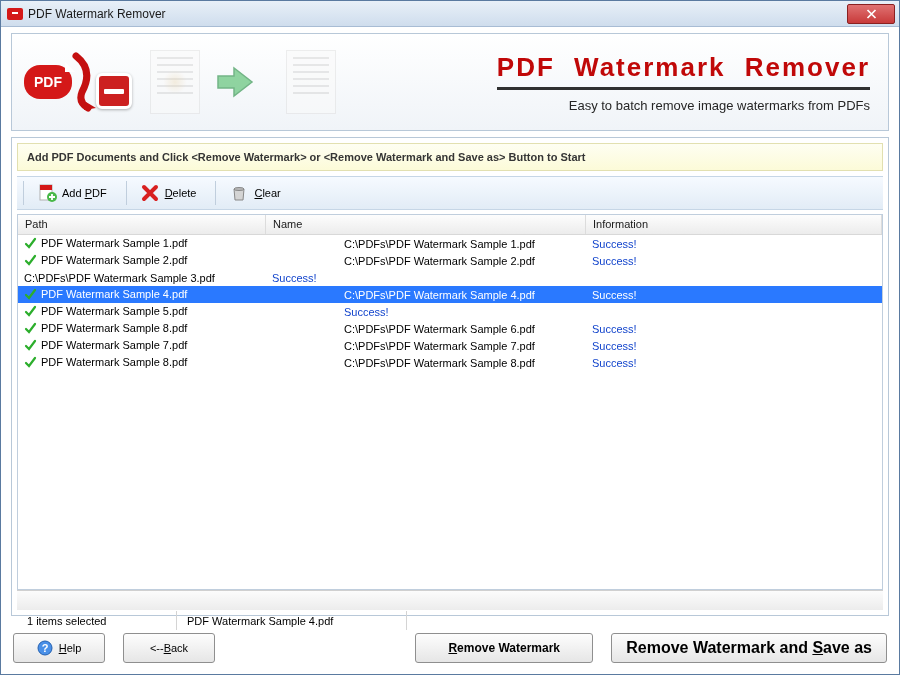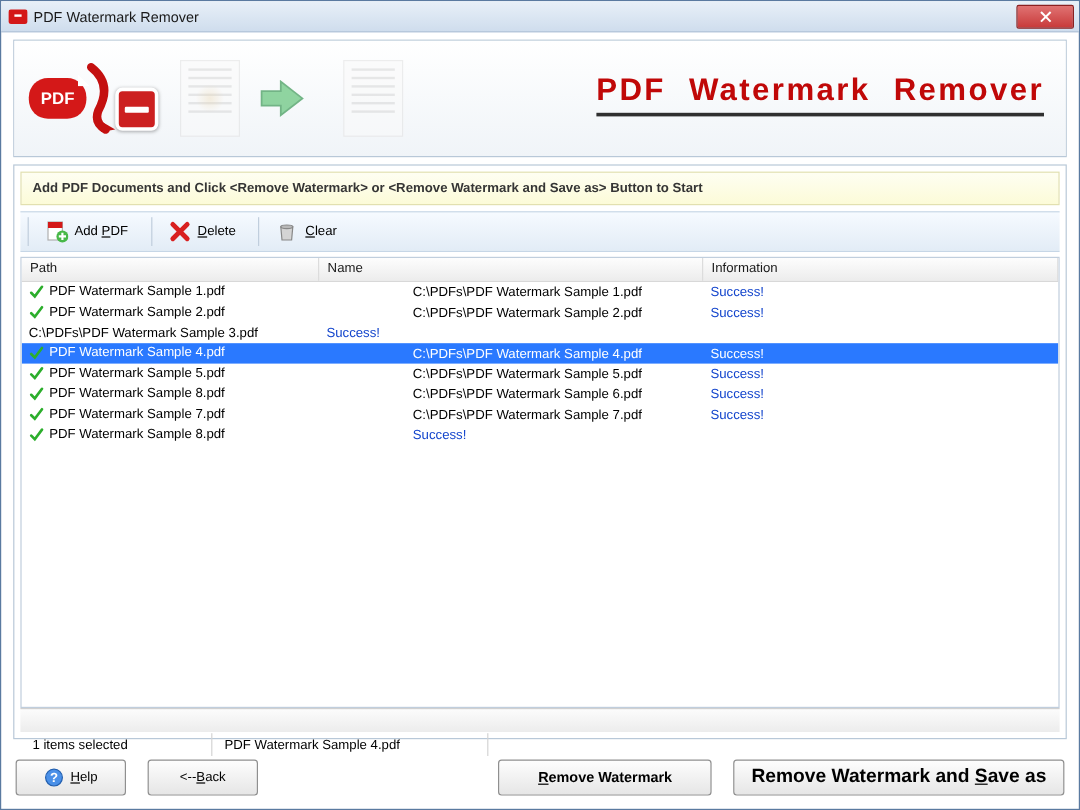--- a/index.html
+++ b/index.html
@@ -111,20 +111,21 @@
             <div></div>
             <div></div>
             <div></div>
             <div></div>
             <div></div>
           </div>
         </div>
       <div class="banner-right">
         <div class="banner-title">PDF  Watermark  Remover</div>
         <div class="banner-line"></div>
+        <div class="banner-sub">Easy to batch remove image watermarks from PDFs</div>
       </div>
     </div>
   </div>
 
   <div class="content">
     <div class="instruction">Add PDF Documents and Click &lt;Remove Watermark&gt; or &lt;Remove Watermark and Save as&gt; Button to Start</div>
 
     <div class="toolbar">
       <div class="tsep"></div>
       <div class="tbtn">
@@ -200,21 +201,20 @@
             <div class="cell path">C:\PDFs\PDF Watermark Sample 4.pdf</div>
             <div class="cell info">Success!</div>
           </div>
           <div class="row">
             <div class="cell name">
               <svg class="chk-ic" viewBox="0 0 13 13">
                 <path d="M2 7 L5 10 L11 2" fill="none" stroke="#2cae2c" stroke-width="2.2" stroke-linecap="round"></path>
               </svg>
               <span>PDF Watermark Sample 5.pdf</span>
             </div>
-            <div class="cell path">C:\PDFs\PDF Watermark Sample 5.pdf</div>
             <div class="cell info">Success!</div>
           </div>
           <div class="row">
             <div class="cell name">
               <svg class="chk-ic" viewBox="0 0 13 13">
                 <path d="M2 7 L5 10 L11 2" fill="none" stroke="#2cae2c" stroke-width="2.2" stroke-linecap="round"></path>
               </svg>
               <span>PDF Watermark Sample 8.pdf</span>
             </div>
             <div class="cell path">C:\PDFs\PDF Watermark Sample 6.pdf</div>
@@ -230,20 +230,21 @@
             <div class="cell path">C:\PDFs\PDF Watermark Sample 7.pdf</div>
             <div class="cell info">Success!</div>
           </div>
           <div class="row">
             <div class="cell name">
               <svg class="chk-ic" viewBox="0 0 13 13">
                 <path d="M2 7 L5 10 L11 2" fill="none" stroke="#2cae2c" stroke-width="2.2" stroke-linecap="round"></path>
               </svg>
               <span>PDF Watermark Sample 8.pdf</span>
             </div>
+            <div class="cell path">C:\PDFs\PDF Watermark Sample 8.pdf</div>
             <div class="cell info">Success!</div>
           </div>
         </div>
     </div>
 
     <div class="statusbar">
       <div class="scell" style="width:160px">1 items selected</div>
       <div class="scell" style="width:230px">PDF Watermark Sample 4.pdf</div>
     </div>
   </div>

